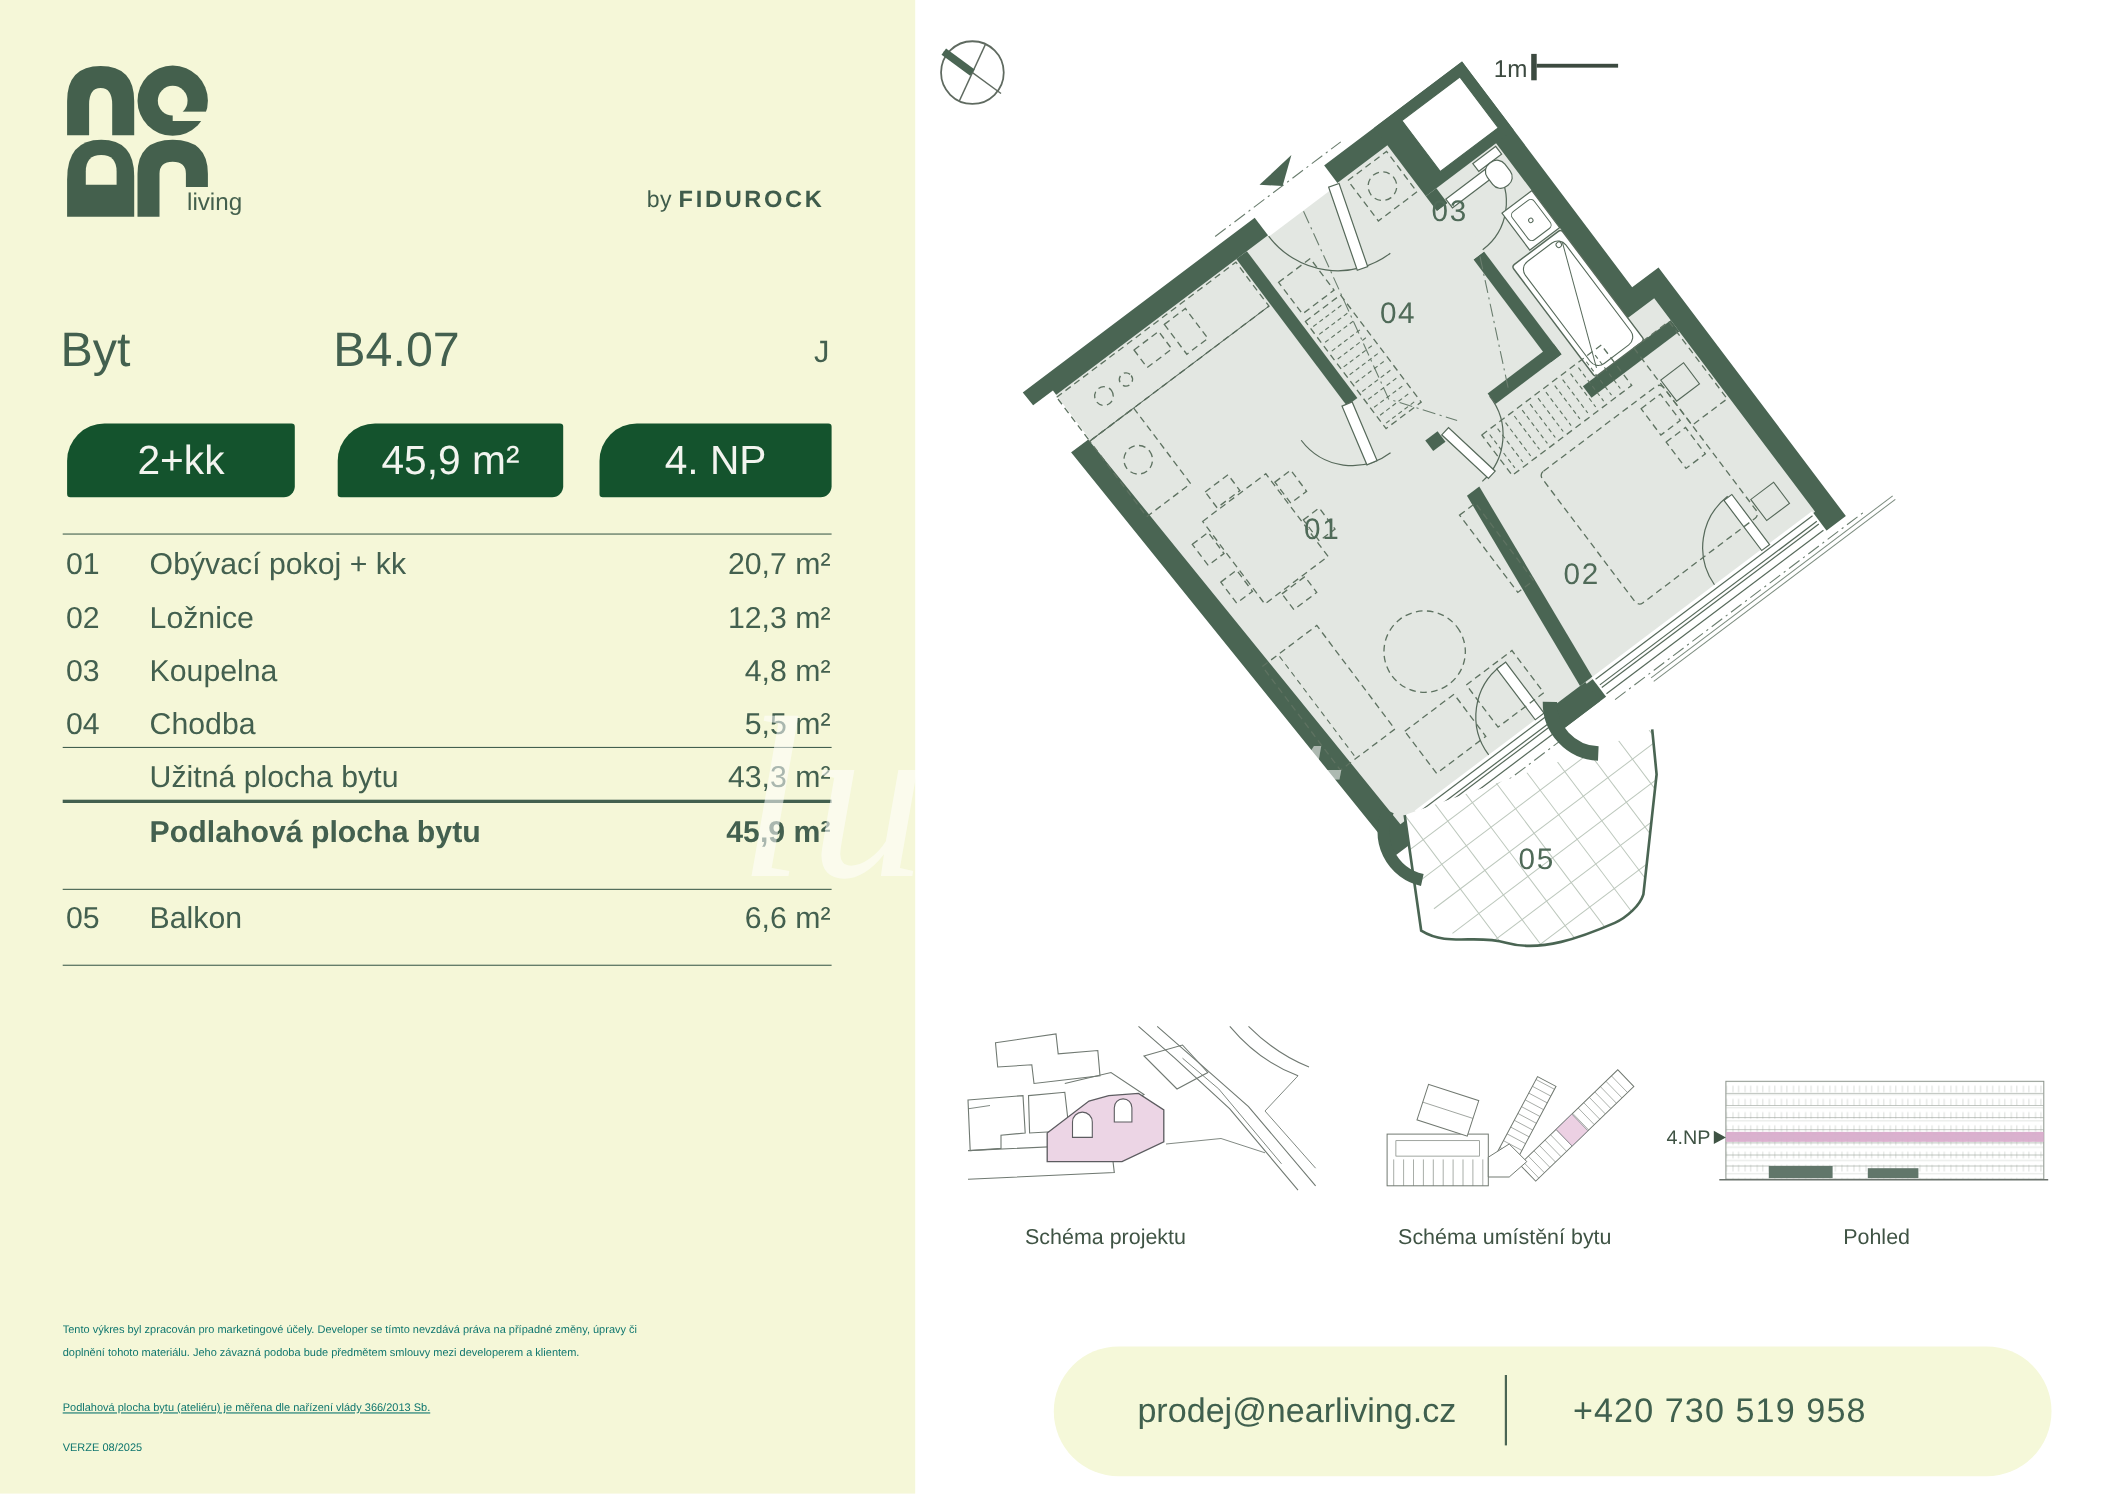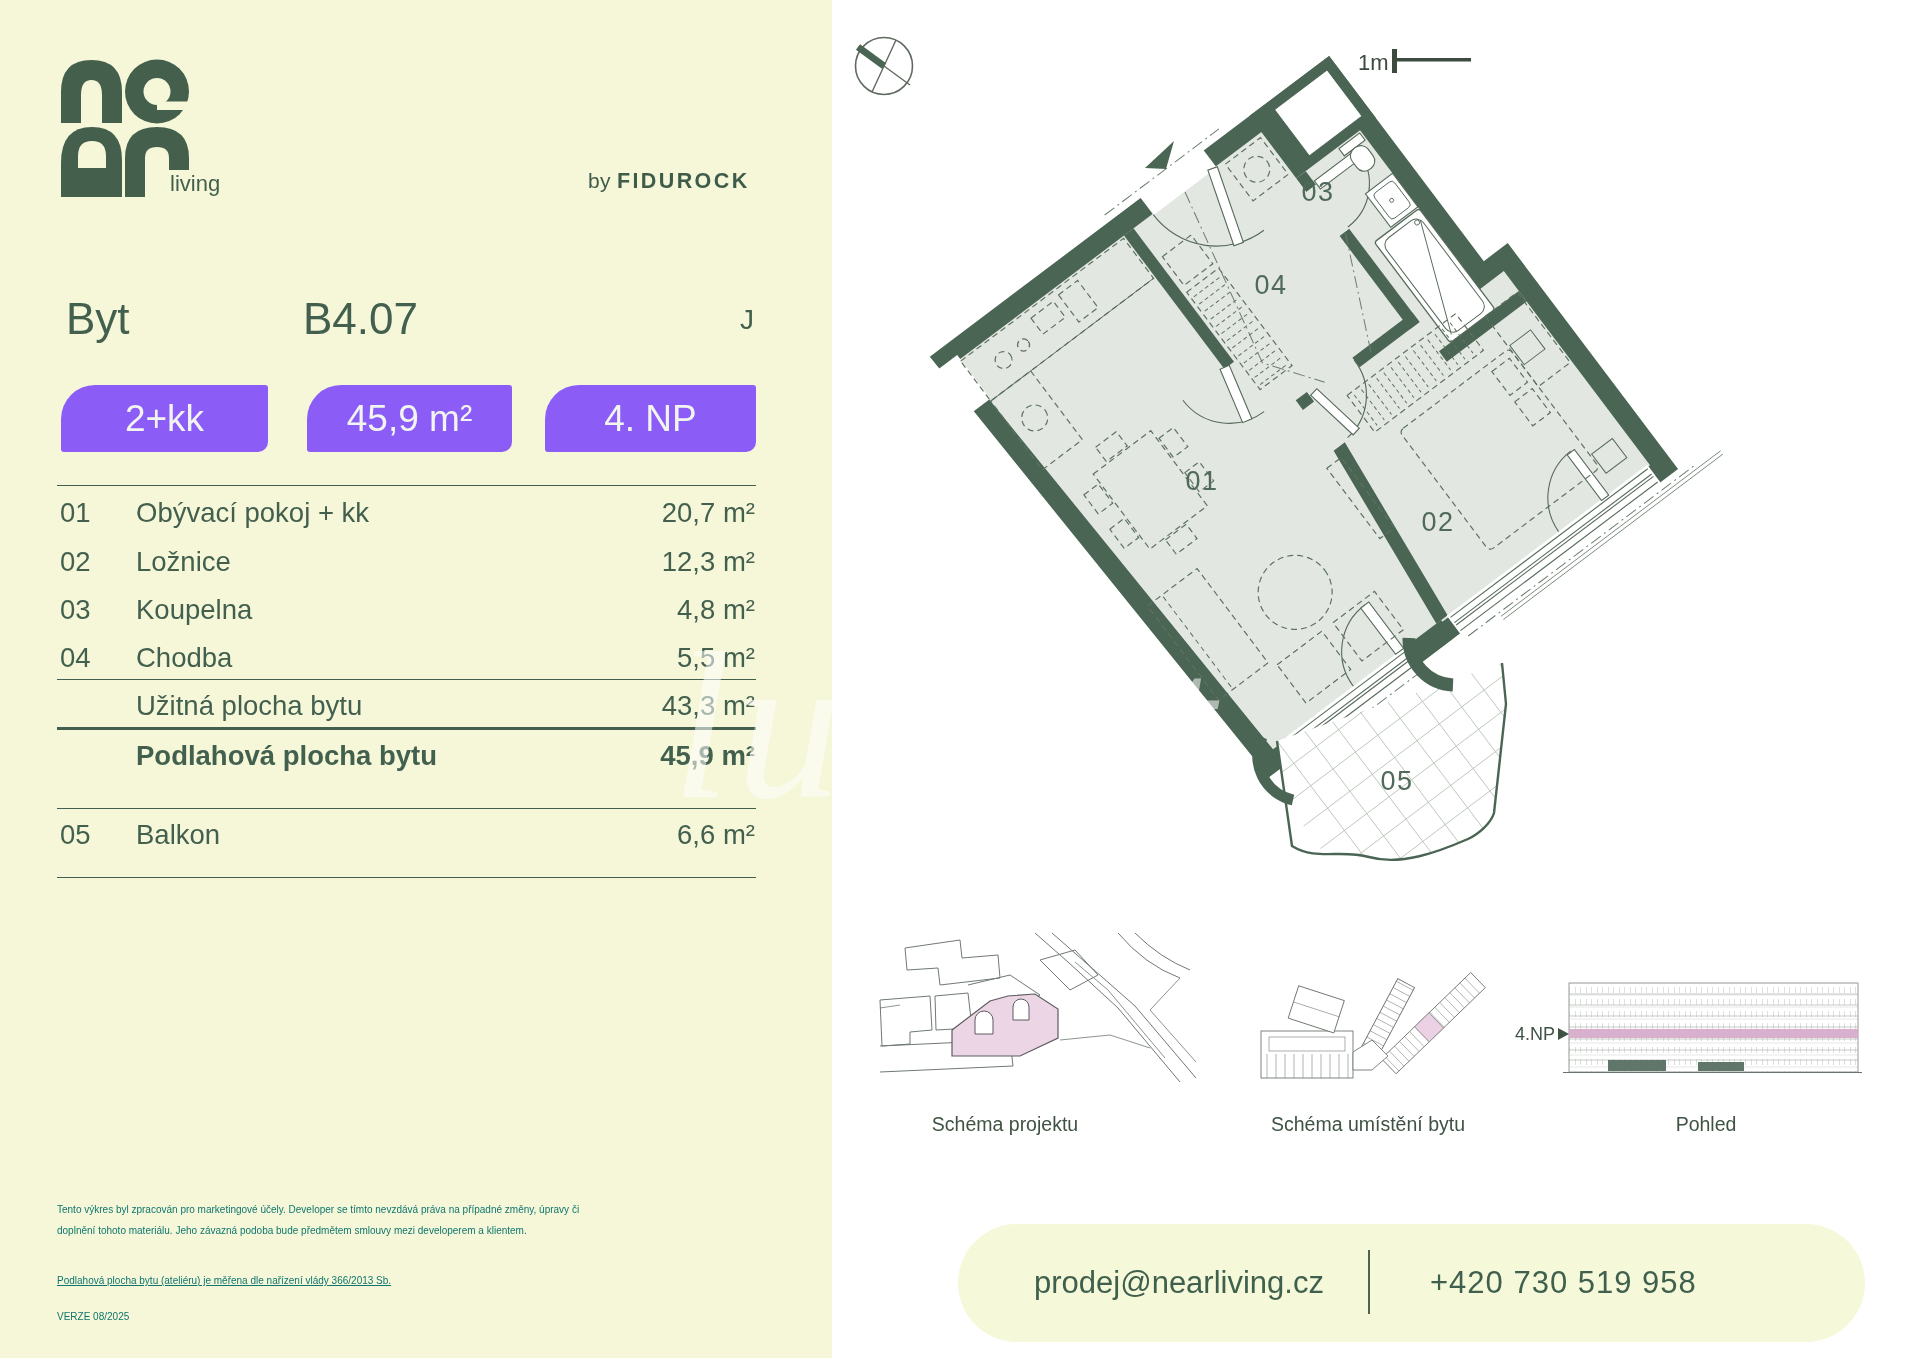--- a/index.html
+++ b/index.html
@@ -4,24 +4,24 @@
 <style>
   html,body{margin:0;padding:0;}
   body{width:1920px;height:1358px;overflow:hidden;background:#fff;
        font-family:"Liberation Sans", sans-serif;position:relative;}
   .abs{position:absolute;}
   
   #panel{left:0;top:0;width:832px;height:1358px;background:#f5f7d8;}
   .grn{color:#43604f;}
   #byfid{left:588px;top:169px;font-size:21px;color:#3f5c4b;letter-spacing:.3px;}
   #byfid b{letter-spacing:2.4px;font-size:21.5px;}
-  #h-byt{left:55px;top:294px;font-size:44px;margin-left:11px;}
+  #h-byt{left:55px;top:294px;font-size:44px;}
   #h-num{left:303px;top:294px;font-size:44px;}
   #h-j{left:740px;top:304px;font-size:28px;}
-  .badge{top:385px;height:67px;background:#8b5cf6;color:#f2f4ef;font-size:37px;
+  .badge{top:385px;height:67px;background:#14532d;color:#f2f4ef;font-size:37px;
          display:flex;align-items:center;justify-content:center;
          border-radius:34px 3px 10px 3px;position:absolute;}
   #b1{left:61px;width:207px;}
   #b2{left:307px;width:205px;}
   #b3{left:545px;width:211px;}
   .tline{left:57px;width:699px;height:0;border-top:1.6px solid #43604f;position:absolute;}
   .thick{border-top-width:3px;}
   .row{position:absolute;left:57px;width:699px;font-size:27.5px;color:#43604f;line-height:32px;}
   .row .n{position:absolute;left:3px;}
   .row .t{position:absolute;left:79px;}

